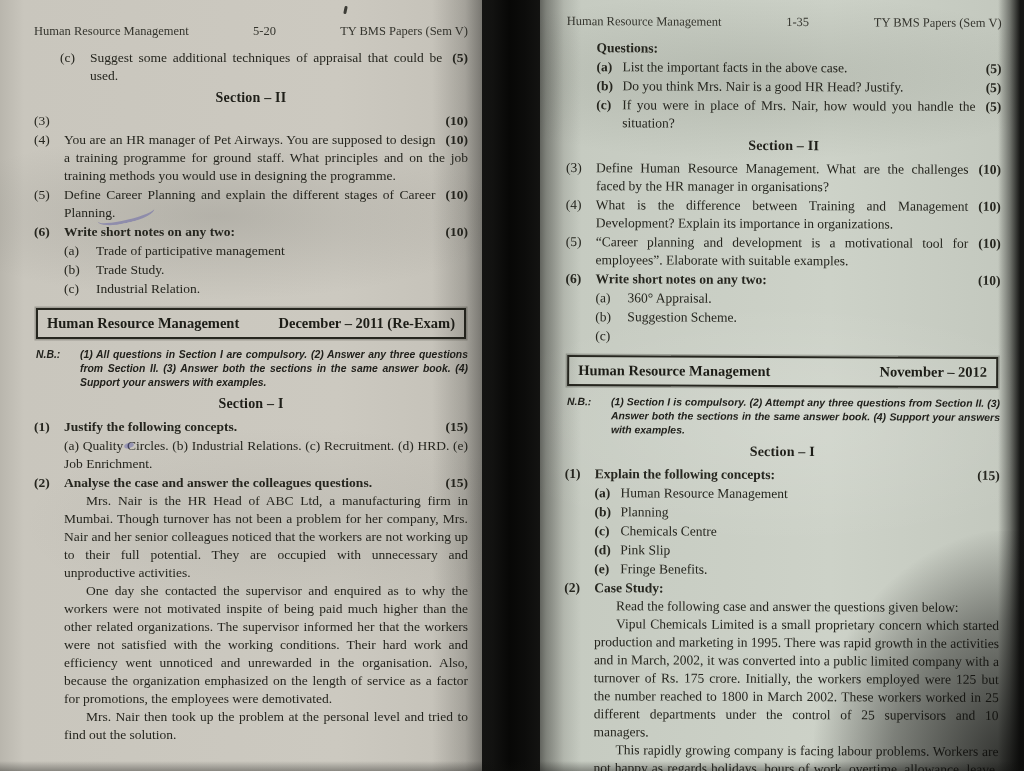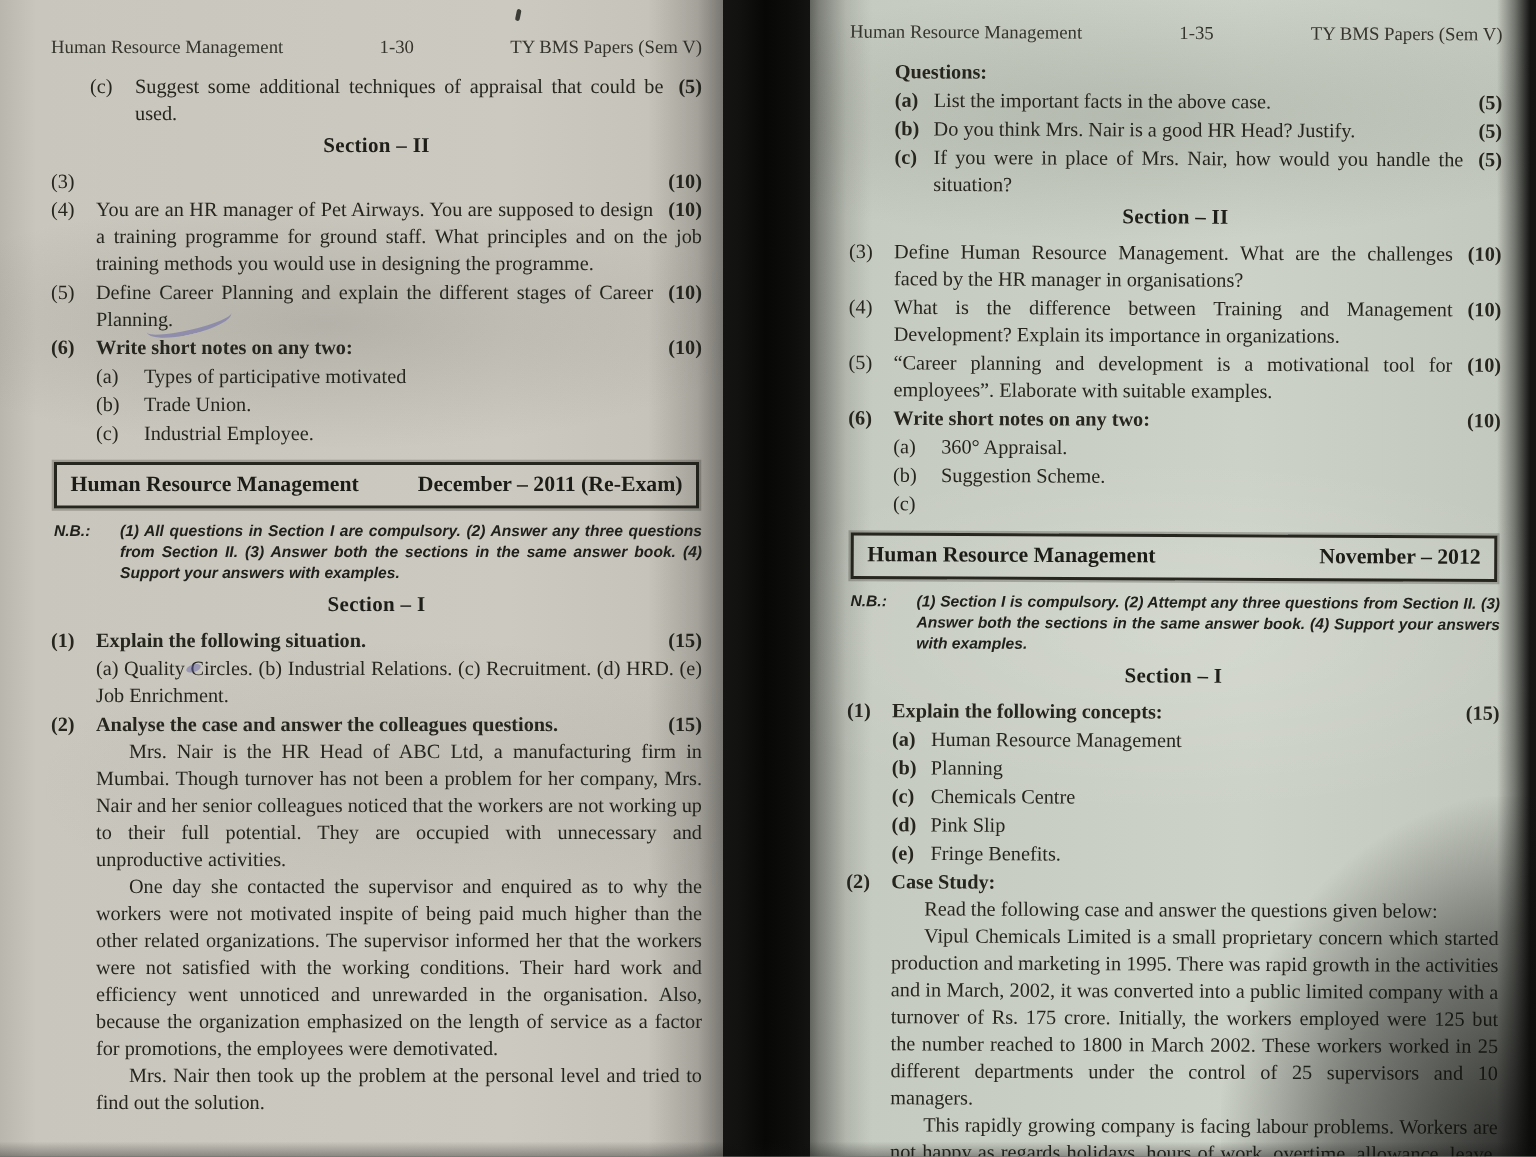--- a/index.html
+++ b/index.html
@@ -113,21 +113,21 @@
 </head>
 <body>
 
 <div class="spread">
 
   <section class="page page-left">
     <div class="page-inner-left">
 
       <header class="pg-header">
         <span>Human Resource Management</span>
-        <span class="mid">1-30</span>
+        <span class="mid">5-20</span>
         <span>TY BMS Papers (Sem V)</span>
       </header>
 
       <div class="q indent1">
         <span class="qn">(c)</span>
         <div class="qb">
           <span class="marks">(5)</span>
           <span>Suggest some additional techniques of appraisal that could be used.</span>
         </div>
       </div>
@@ -159,48 +159,48 @@
 
       <div class="q bold">
         <span class="qn">(6)</span>
         <div class="qb">
           <span class="marks">(10)</span>
           <span>Write short notes on any two:</span>
         </div>
       </div>
       <div class="sub">
         <span class="qn">(a)</span>
-        <span>Types of participative motivated</span>
+        <span>Trade of participative management</span>
       </div>
       <div class="sub">
         <span class="qn">(b)</span>
-        <span>Trade Union.</span>
+        <span>Trade Study.</span>
       </div>
       <div class="sub">
         <span class="qn">(c)</span>
-        <span>Industrial Employee.</span>
+        <span>Industrial Relation.</span>
       </div>
 
       <div class="exam-box">
         <span>Human Resource Management</span>
         <span>December – 2011 (Re-Exam)</span>
       </div>
 
       <div class="nb">
         <span class="nb-label">N.B.:</span>
         <span class="nb-text">(1) All questions in Section I are compulsory. (2) Answer any three questions from Section II. (3) Answer both the sections in the same answer book. (4) Support your answers with examples.</span>
       </div>
 
       <div class="section-head">Section – I</div>
 
       <div class="q bold">
         <span class="qn">(1)</span>
         <div class="qb">
           <span class="marks">(15)</span>
-          <span>Explain the following situation.</span>
+          <span>Justify the following concepts.</span>
         </div>
       </div>
       <div class="subline">(a) Quality Circles. (b) Industrial Relations. (c) Recruitment. (d) HRD. (e) Job Enrichment.</div>
 
       <div class="q">
         <span class="qn bold">(2)</span>
         <div class="qb">
           <div class="qhead bold">
             <span class="marks">(15)</span>
             <span>Analyse the case and answer the colleagues questions.</span>

